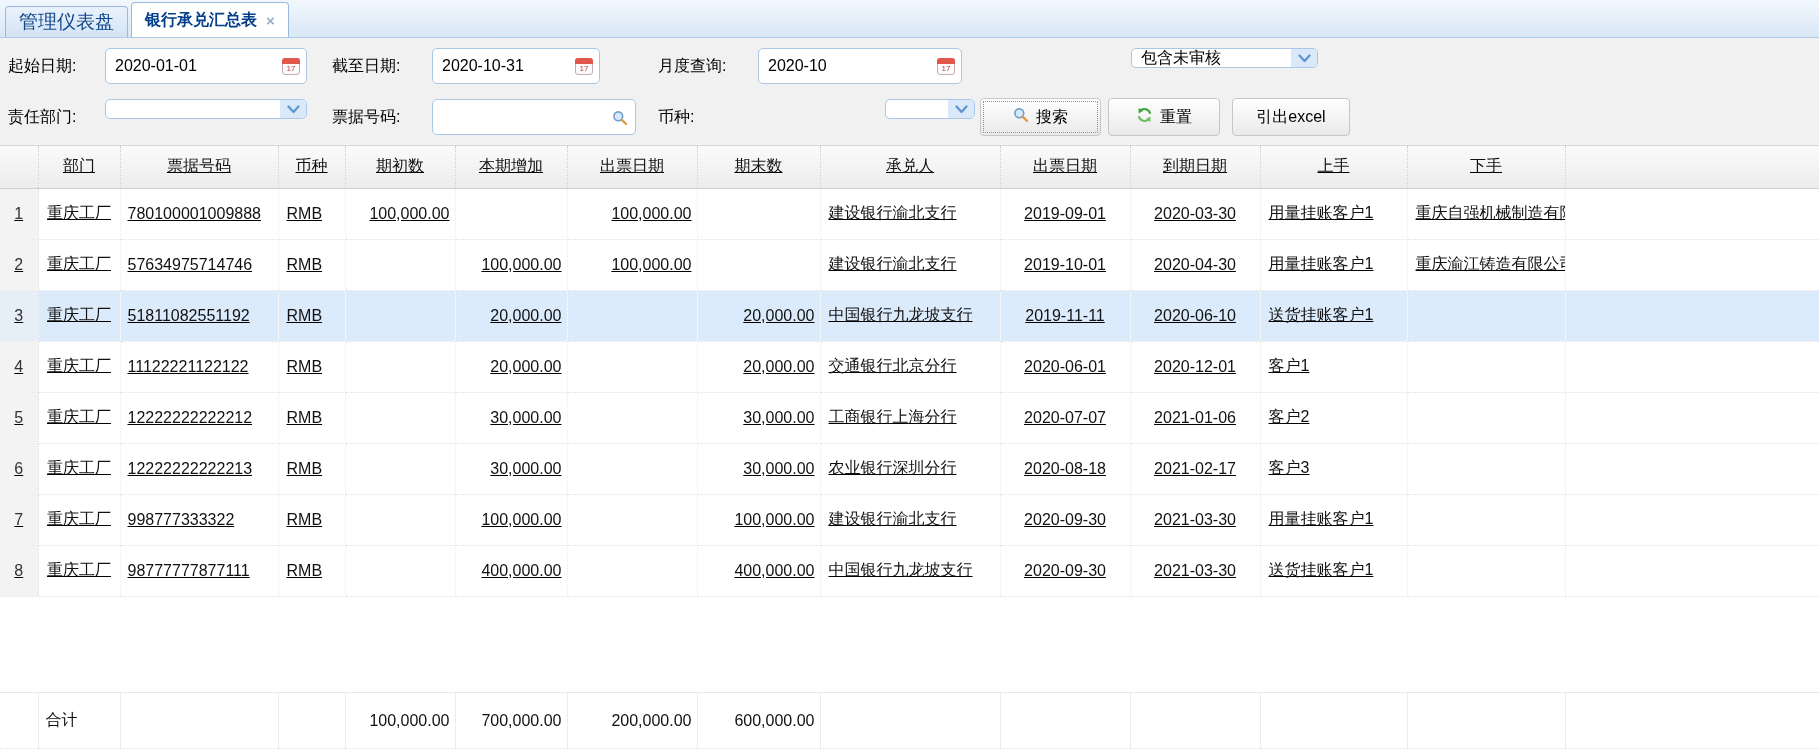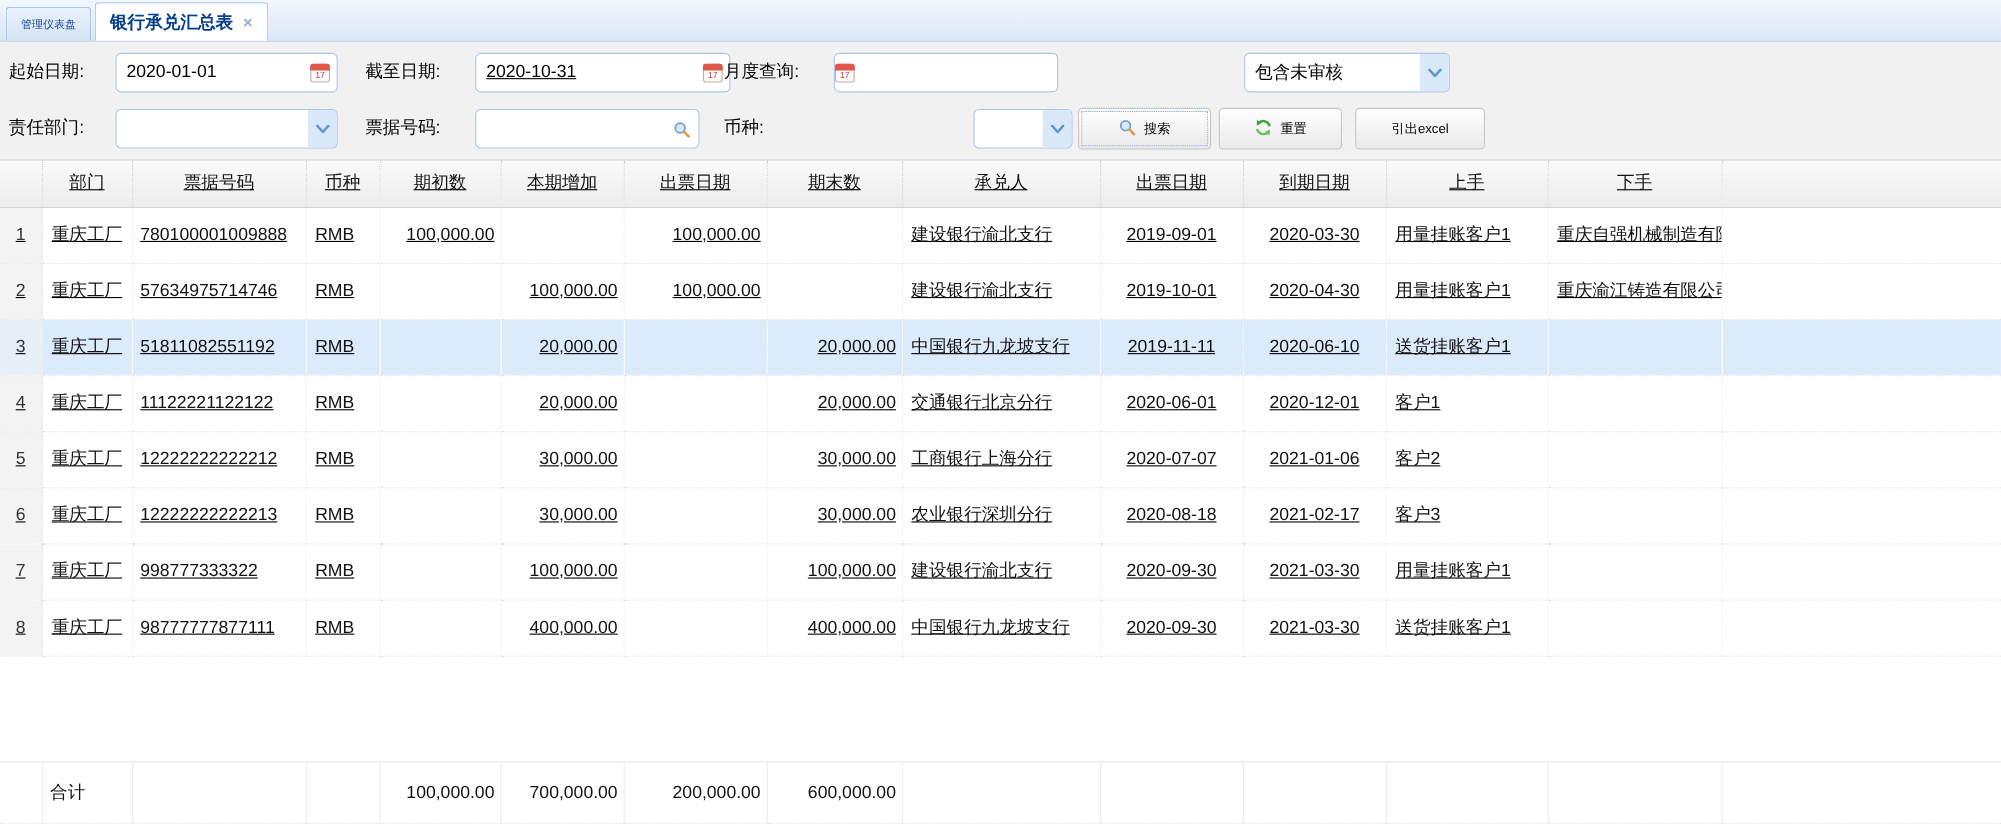--- a/index.html
+++ b/index.html
@@ -5,47 +5,47 @@
   * { margin:0; padding:0; box-sizing:border-box; }
   html,body { width:1819px; height:750px; overflow:hidden; background:#fff;
               font-family:"Liberation Sans", sans-serif; }
   #app { position:relative; width:1819px; height:750px; background:#fff; }
 
   
   .tabbar { height:38px; background:linear-gradient(#f2f7fd,#d9e7f6);
             border-bottom:1px solid #aecbe8; display:flex; align-items:flex-end; padding-left:5px; }
   .tab { height:31px; display:flex; align-items:center; padding:0 13px; margin-right:3px;
          border:1px solid #9ab9dd; border-bottom:none; border-radius:4px 4px 0 0;
-         background:linear-gradient(#e9f2fc,#d3e3f5); color:#15498b; font-size:10px; cursor:pointer; }
+         background:linear-gradient(#e9f2fc,#d3e3f5); color:#15498b; font-size:19px; cursor:pointer; }
   .tab.active { height:35px; background:#fff; font-weight:bold; color:#053f8c; font-size:16px; }
   .tab .close { margin-left:9px; color:#99aec9; font-size:15px; font-weight:bold; line-height:1; }
 
   
   .filters { position:absolute; left:0; top:38px; width:1819px; height:108px;
              background:#f1f1f2; border-bottom:1px solid #d8d8d8; }
   .f-label { position:absolute; height:36px; line-height:36px; font-size:16px; color:#000; }
   .fld { position:absolute; height:36px; background:#fff; border:1px solid #aac8e6;
          border-radius:5px; display:flex; align-items:center; }
   .fld input { border:none; outline:none; flex:1; height:32px; padding-left:9px;
                font-size:16px; color:#000; background:transparent; min-width:0;
                font-family:"Liberation Sans", sans-serif; }
   .cal { width:18px; height:17px; border:1px solid #c9abab; border-radius:3px;
          background:#fbfbfb; position:relative; flex:0 0 auto; margin-right:6px; cursor:pointer; }
   .cal::before { content:""; position:absolute; left:-1px; right:-1px; top:-1px; height:6px;
                  background:#e2574c; border-radius:3px 3px 0 0; }
   .cal::after { content:"17"; position:absolute; left:0; right:0; bottom:0; font-size:8px;
                 line-height:10px; text-align:center; color:#b44; }
-  .sel { position:absolute; height:36px; background:#fff; border:1px solid #aac8e6;
+  .sel { position:absolute; height:20px; background:#fff; border:1px solid #aac8e6;
          border-radius:5px; display:flex; align-items:center; cursor:pointer; }
   .sel .sel-text { flex:1; padding-left:9px; font-size:16px; color:#000; white-space:nowrap; overflow:hidden; }
   .sel .trig { width:26px; align-self:stretch; background:#d9e9fa; border-radius:0 4px 4px 0;
                display:flex; align-items:center; justify-content:center; }
   .search-ico { position:absolute; right:7px; top:10px; }
   .btn { position:absolute; height:38px; background:linear-gradient(#ffffff,#e9e9e9);
-         border:1px solid #c6c6c6; border-radius:4px; font-size:12px; color:#000;
+         border:1px solid #c6c6c6; border-radius:4px; font-size:16px; color:#000;
          display:flex; align-items:center; justify-content:center; gap:7px; cursor:pointer;
          font-family:"Liberation Sans", sans-serif; }
   .btn.focused { outline:1px dotted #7096c8; outline-offset:-4px; }
 
   
   .gridwrap { position:absolute; left:0; top:146px; width:1819px;text-decoration:underline; }
   table.grid { width:1819px; table-layout:fixed; border-collapse:collapse; }
   .grid th { height:42px; background:linear-gradient(#fafafa,#ececec);
              border-right:1px dotted #c8c8c8; border-bottom:1px solid #cfcfcf;
              font-size:16px; font-weight:normal; color:#111; text-align:center;
@@ -91,27 +91,28 @@
 
   <div class="filters">
 
     <span class="f-label" style="left:8px;top:10px;">起始日期:</span>
     <div class="fld" style="left:105px;top:10px;width:202px;">
       <input value="2020-01-01" style="">
       <span class="cal"></span>
     </div>
 
     <span class="f-label" style="left:332px;top:10px;">截至日期:</span>
-    <div class="fld" style="left:432px;top:10px;width:232px;text-decoration:underline;">
+    <div class="fld" style="left:432px;top:10px;width:168px;">
       <input value="2020-10-31" style="">
       <span class="cal"></span>
     </div>
 
     <span class="f-label" style="left:658px;top:10px;">月度查询:</span>
     <div class="fld" style="left:758px;top:10px;width:204px;">
+      <input value="2020-10" style="">
       <span class="cal"></span>
     </div>
 
     <div class="sel" style="left:1131px;top:10px;width:187px;">
       <span class="sel-text">包含未审核</span>
       <span class="trig">
         <svg width="13" height="9" viewBox="0 0 13 9">
             <path d="M1.5 1.5 L6.5 7 L11.5 1.5" fill="none" stroke="#5f97cd" stroke-width="2.3" stroke-linecap="round" stroke-linejoin="round"></path>
           </svg>
       </span>

